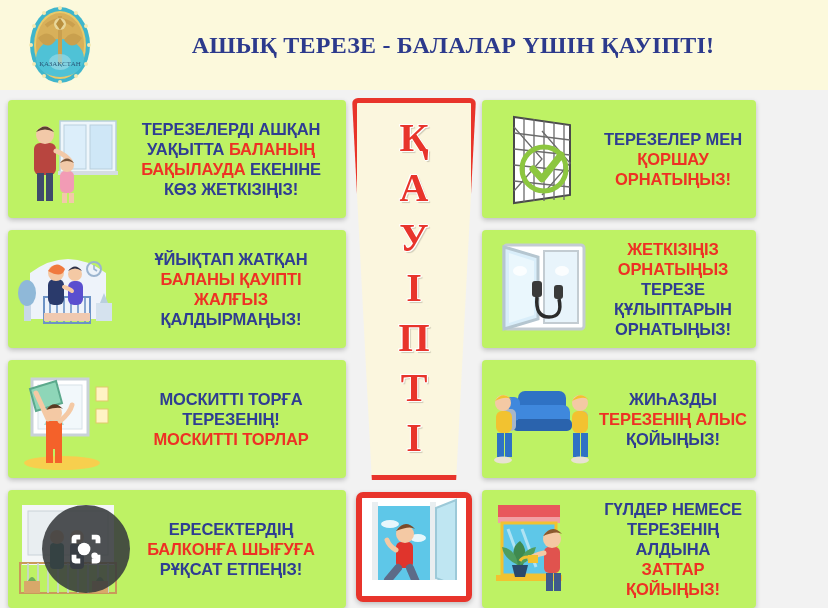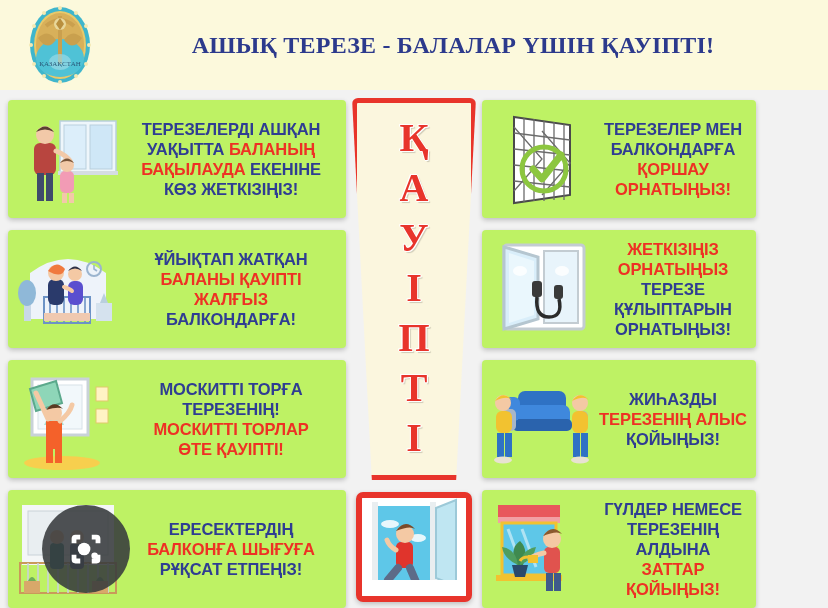--- a/index.html
+++ b/index.html
@@ -237,21 +237,21 @@
           <rect x="10" y="60" width="7" height="24" fill="#c9d8e8"></rect>
           <ellipse cx="13" cy="56" rx="9" ry="13" fill="#8fb8d8"></ellipse>
           <rect x="82" y="66" width="16" height="18" fill="#d5e2ee"></rect>
           <path d="M86 66 l4 -10 4 10z" fill="#b9cfdd"></path>
         </svg>
       </div>
       <div class="card-text">
           <div><span class="nv">ҰЙЫҚТАП ЖАТҚАН</span></div>
           <div><span class="rd">БАЛАНЫ ҚАУІПТІ</span></div>
           <div><span class="rd">ЖАЛҒЫЗ</span></div>
-          <div><span class="nv">БАЛКОНДАРҒА!</span></div>
+          <div><span class="nv">ҚАЛДЫРМАҢЫЗ!</span></div>
         </div>
     </div>
 
     <div class="card">
       <div class="card-art">
         <svg class="art-svg" viewBox="0 0 108 104" aria-hidden="true">
           <rect x="18" y="12" width="56" height="56" fill="#ffffff" stroke="#c9d2d8" stroke-width="3"></rect>
           <rect x="24" y="18" width="44" height="44" fill="#f2f8fb" stroke="#d8e2e8"></rect>
           <path d="M30 58 q10 -22 20 0z" fill="#8fd4c2" opacity=".7"></path>
           <rect x="82" y="20" width="12" height="14" fill="#fff3c4" stroke="#e0c96a"></rect>
@@ -264,21 +264,20 @@
           <rect x="32" y="80" width="7" height="16" fill="#f4612a"></rect>
           <rect x="41" y="80" width="7" height="16" fill="#f4612a"></rect>
           <path d="M34 52 L22 26" stroke="#f4c9a4" stroke-width="5" stroke-linecap="round"></path>
           <path d="M46 54 q10 -8 12 -16" stroke="#f4c9a4" stroke-width="5" stroke-linecap="round" fill="none"></path>
         </svg>
       </div>
       <div class="card-text">
           <div><span class="nv">МОСКИТТІ ТОРҒА</span></div>
           <div><span class="nv">ТЕРЕЗЕНІҢ!</span></div>
           <div><span class="rd">МОСКИТТІ ТОРЛАР</span></div>
-          <div><span class="rd">ӨТЕ ҚАУІПТІ!</span></div>
         </div>
     </div>
 
     <div class="card">
       <div class="card-art">
         <svg class="art-svg" viewBox="0 0 108 104" aria-hidden="true">
           <rect x="8" y="8" width="92" height="60" fill="#f4f6f7"></rect>
           <rect x="14" y="14" width="80" height="44" fill="#e9eef1" stroke="#c9d2d8"></rect>
           <rect x="6" y="66" width="96" height="30" fill="none" stroke="#c99a5a" stroke-width="2"></rect>
           <g stroke="#c9d2d8" stroke-width="1.6">
@@ -371,21 +370,20 @@
               <path d="M26 74 L82 80"></path>
             <path d="M26 20 L54 52 L26 84"></path>
               <path d="M54 24 L82 56 L54 88"></path>
           </g>
           <circle cx="56" cy="62" r="22" fill="none" stroke="#8cc63f" stroke-width="5"></circle>
           <path d="M45 62 l9 10 19 -24" fill="none" stroke="#8cc63f" stroke-width="7" stroke-linecap="round" stroke-linejoin="round"></path>
         </svg>
       </div>
       <div class="card-text">
           <div><span class="nv">ТЕРЕЗЕЛЕР МЕН</span></div>
-          <div><span class="nv">БАЛКОНДАРҒА</span></div>
           <div><span class="rd">ҚОРШАУ</span></div>
           <div><span class="rd">ОРНАТЫҢЫЗ!</span></div>
         </div>
     </div>
 
     <div class="card">
       <div class="card-art">
         <svg class="art-svg" viewBox="0 0 108 104" aria-hidden="true">
           <rect x="16" y="8" width="80" height="84" rx="3" fill="#ffffff" stroke="#c3ccd2" stroke-width="3"></rect>
           <rect x="56" y="14" width="34" height="72" fill="#e8f4fb" stroke="#c3ccd2" stroke-width="2"></rect>

